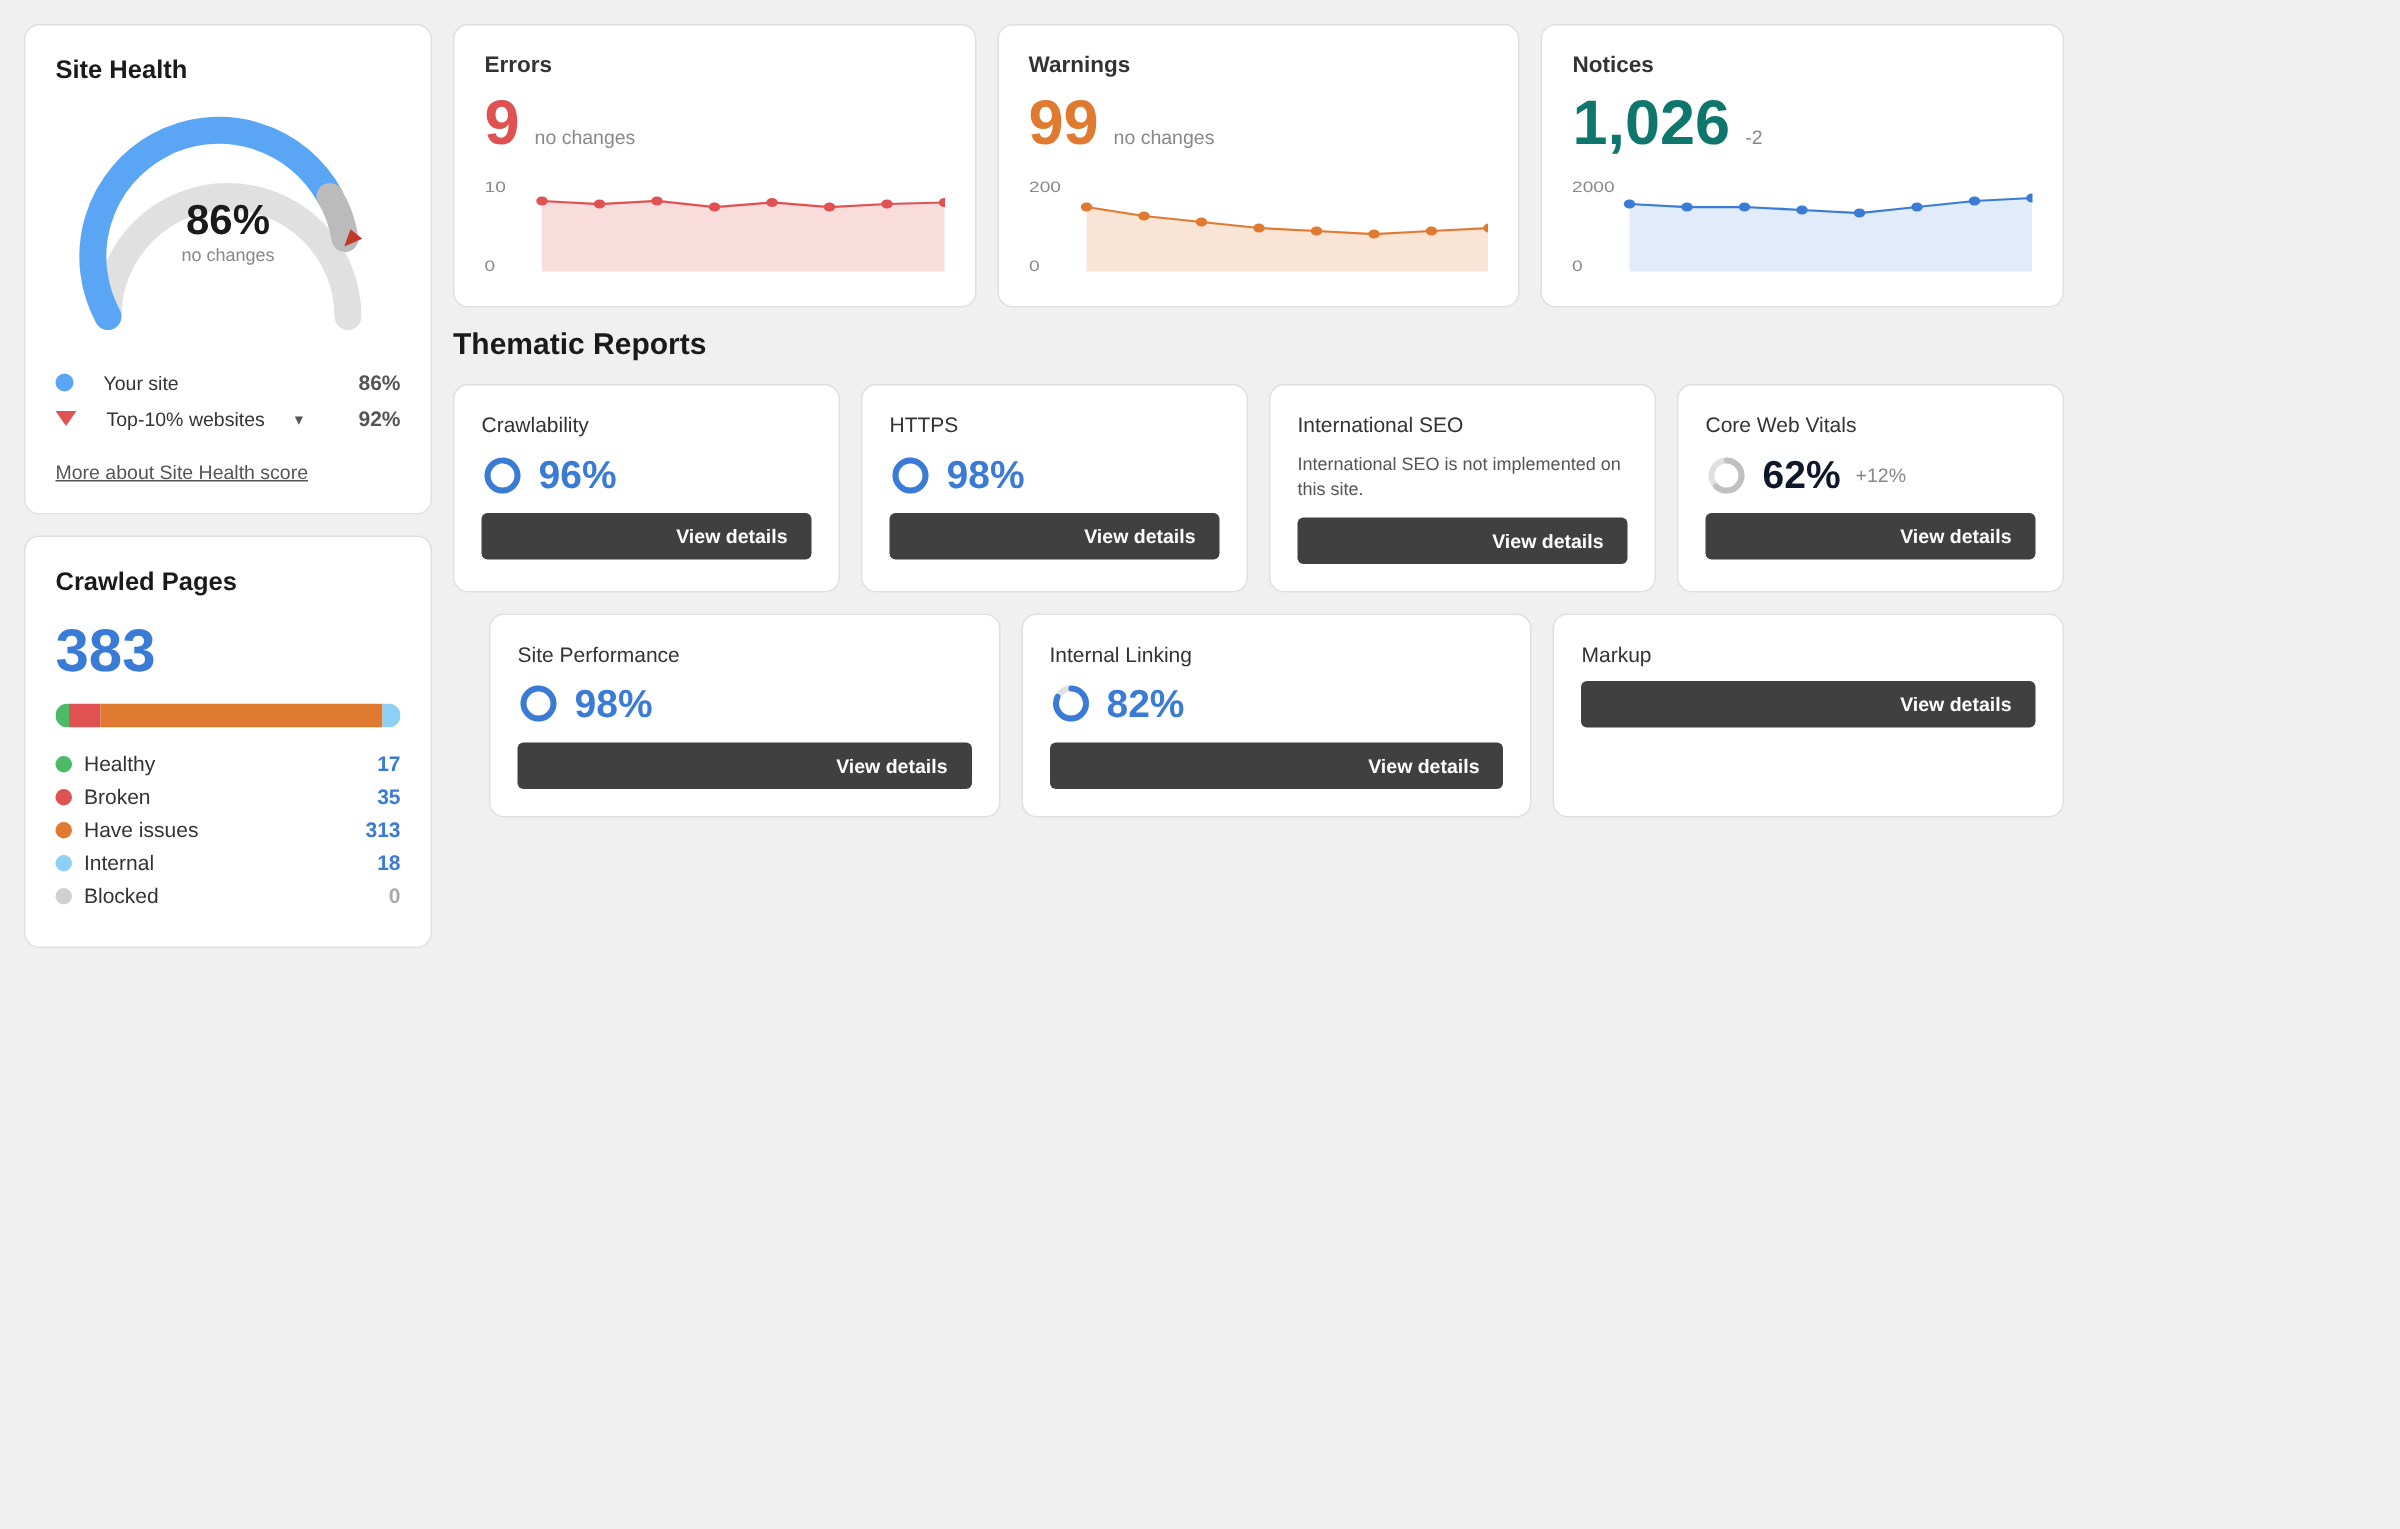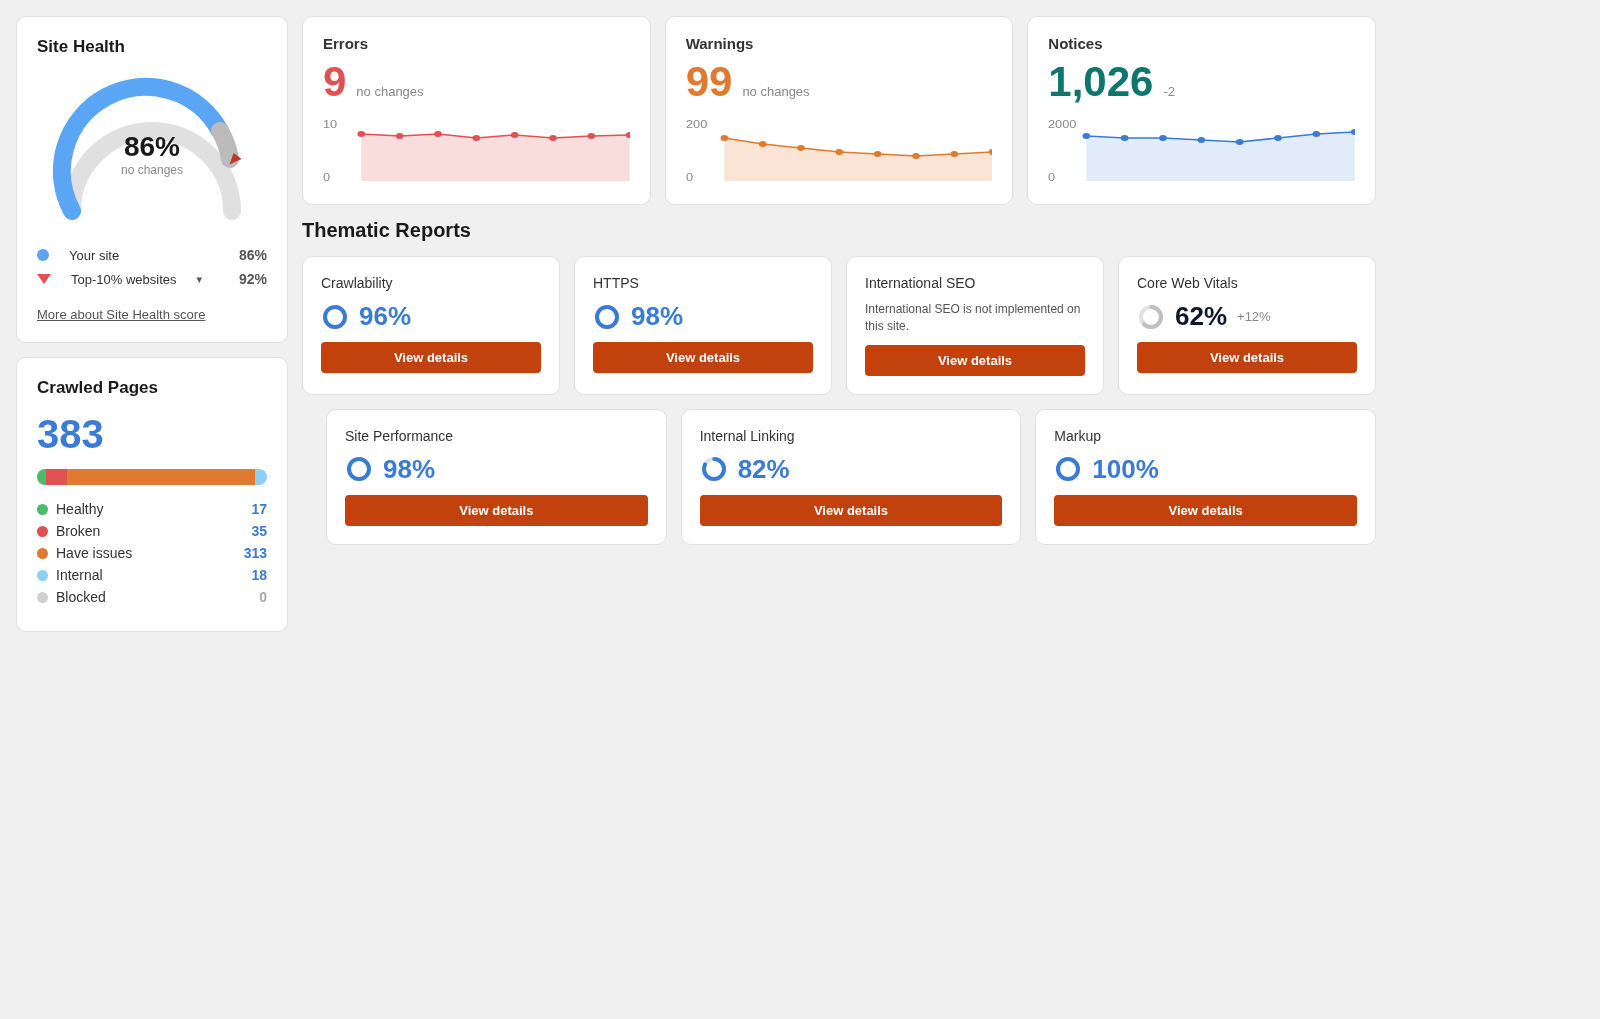--- a/index.html
+++ b/index.html
@@ -244,29 +244,29 @@
     .report-pct {
       font-size: 26px;
       font-weight: 700;
       color: #3a7bd5;
     }
     .report-pct-change {
       font-size: 13px;
       color: #888;
     }
     .view-details-btn {
-      background: #c2410c;
+      background: #404040;
       color: #fff;
       border: none;
       border-radius: 4px;
       padding: 8px 16px;
       font-size: 13px;
       font-weight: 600;
       cursor: pointer;
-      text-align: center;
+      text-align: right;
       width: 100%;
     }
     .report-note {
       font-size: 12px;
       color: #555;
       line-height: 1.4;
     }
 
     
     .donut-icon {
@@ -518,25 +518,18 @@
               <circle cx="14" cy="14" r="10" fill="none" stroke="#e0e0e0" stroke-width="4"></circle>
               <circle cx="14" cy="14" r="10" fill="none" stroke="#3a7bd5" stroke-width="4" stroke-dasharray="51.5 11.3" stroke-dashoffset="15.7" stroke-linecap="round"></circle>
             </svg>
             <span class="report-pct">82%</span>
           </div>
           <button class="view-details-btn">View details</button>
         </div>
 
         <div class="report-card">
           <div class="report-card-title">Markup</div>
-          <div class="report-score-row">
-            <svg class="donut-icon" viewBox="0 0 28 28">
-              <circle cx="14" cy="14" r="10" fill="none" stroke="#e0e0e0" stroke-width="4"></circle>
-              <circle cx="14" cy="14" r="10" fill="none" stroke="#3a7bd5" stroke-width="4" stroke-dasharray="62.8 0" stroke-dashoffset="15.7" stroke-linecap="round"></circle>
-            </svg>
-            <span class="report-pct">100%</span>
-          </div>
           <button class="view-details-btn">View details</button>
         </div>
       </div>
     </div>
   </div>
 </div>
 
 </body></html>

